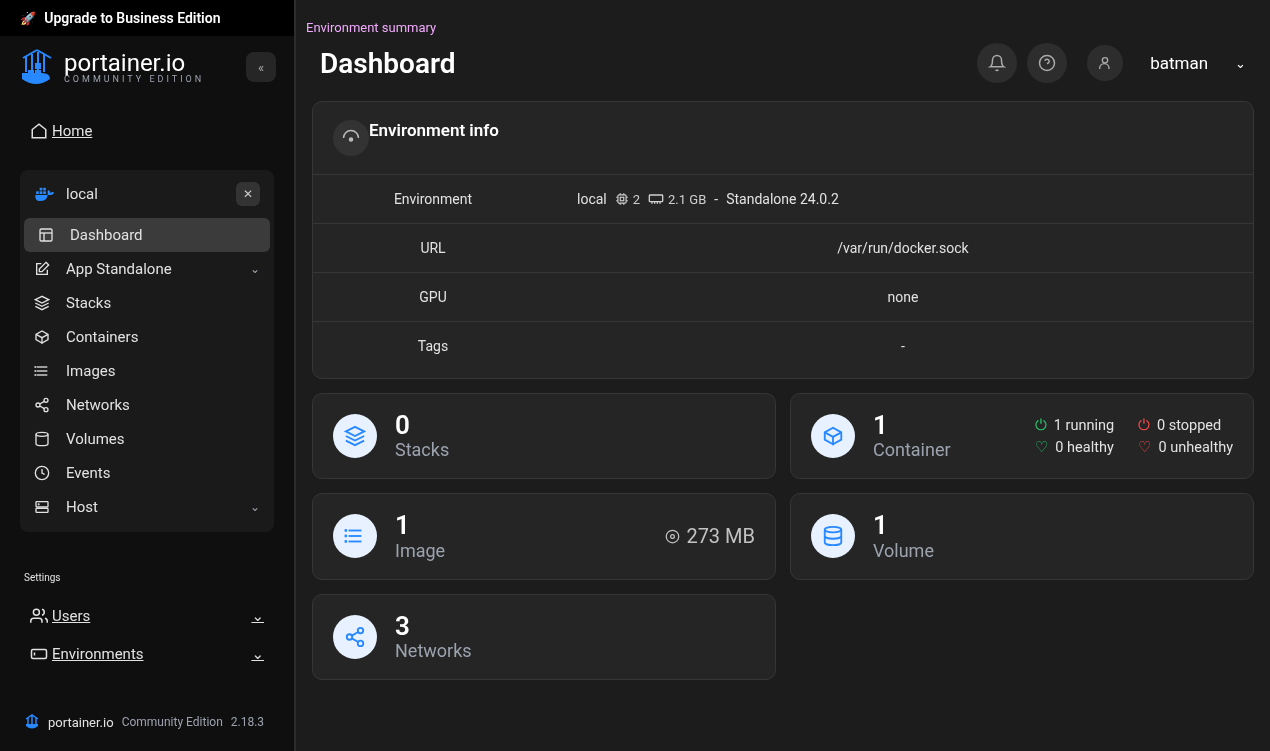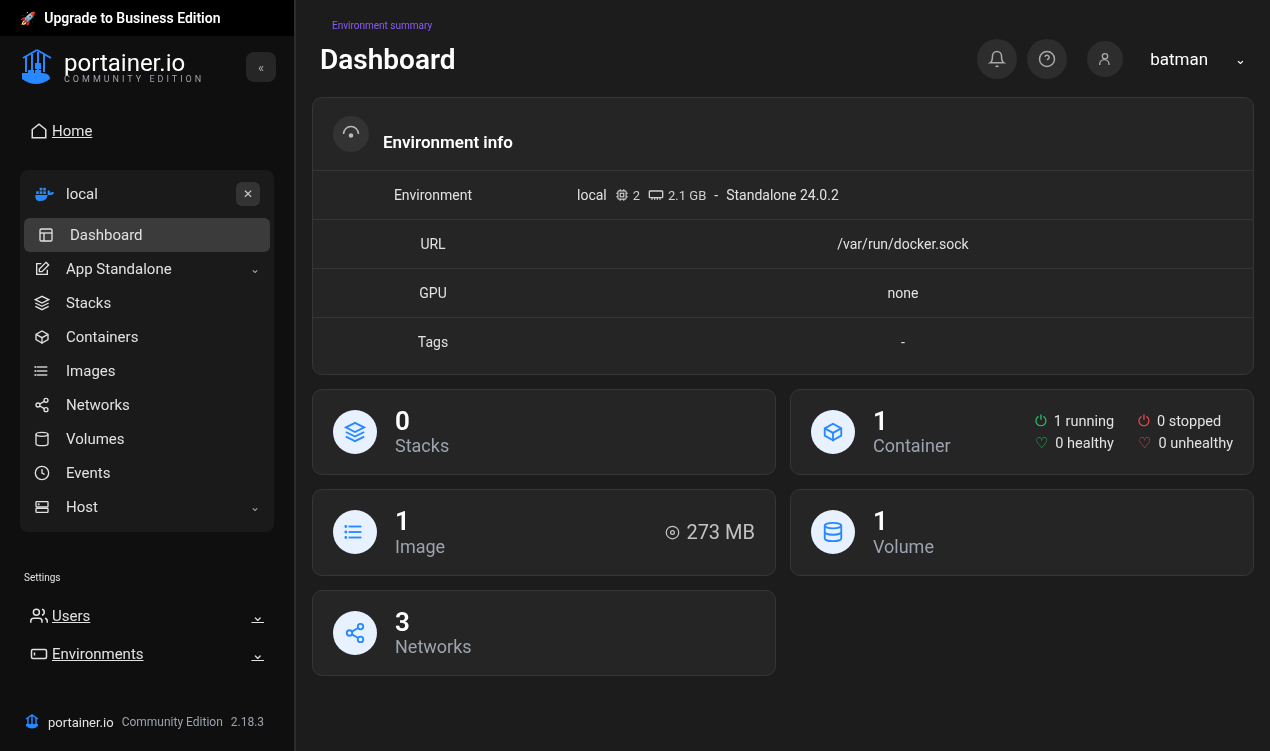--- a/index.html
+++ b/index.html
@@ -64,30 +64,30 @@
 }
 .env-item.active { background:#3b3b3b; border-radius:6px; margin:0 4px;}
 .env-item .ico { width:18px; text-align:center; font-size:15px;}
 .env-item .chev { margin-left:auto; font-size:12px; color:#9ca3af;}
 .settings-title { padding: 20px 24px 8px; font-size: 10px; color:#e2e2e2; }
 .footer {
   margin-top:auto; padding: 20px 24px; display:flex; align-items:center; gap:8px; font-size:12px; color:#9ca3af;
 }
 .footer .brand { color:#e2e2e2; font-size:13px;}
 .main { flex: 1; display:flex; flex-direction:column; }
-.crumb { padding: 20px 36px 0; font-size: 10px; color:#8b5cf6;}
+.crumb { padding: 20px 10px 0; font-size: 13px; color:#f0abfc;}
 .page-head { display:flex; align-items:center; padding: 8px 24px 18px;}
 .page-title { font-size: 28px; font-weight: 600; color:#fff;}
 .head-actions { margin-left:auto; display:flex; align-items:center; gap:10px;}
 .circle-btn { width:40px; height:40px; border-radius:50%; background:#2d2d2d; display:flex; align-items:center; justify-content:center; color:#aaa; cursor:pointer;}
 .user-chip { display:flex; align-items:center; gap:27px; margin-left:10px; font-size:17px; color:#fff; cursor:pointer;}
 .content { padding: 0 16px 16px; }
 .widget { background:#252525; border: 1px solid #363636; border-radius:10px; }
 .env-widget { padding: 0 0 8px; }
-.env-widget-head { display:flex; align-items:flex-end; gap:14px; padding: 18px 20px;}
+.env-widget-head { display:flex; align-items:flex-start; padding: 18px 20px;}
 .round-ico { width:36px; height:36px; border-radius:50%; background:#333; display:flex; align-items:center; justify-content:center;}
 .env-widget-title { font-size:17px; font-weight:600; color:#fff;}
 .env-table { width:100%; border-collapse:collapse;}
 .env-table tr { border-top:1px solid #363636;text-align:center;}
 .env-table td { padding: 16px 24px; font-size:14px; color:#e2e2e2;}
 .env-table td.label { width:240px; }
 .env-val-line { display:flex; align-items:center; gap:8px; flex-wrap:wrap;}
 .chip { display:inline-flex; align-items:center; gap:4px; color:#cfcfcf; font-size:13px;}
 .grid { display:grid; grid-template-columns: 1fr 1fr; gap: 14px; margin-top:14px;}
 .tile { background:#252525; border:1px solid #363636; border-radius:10px; padding:18px 20px; display:flex; align-items:center; gap:18px; cursor:pointer;}

